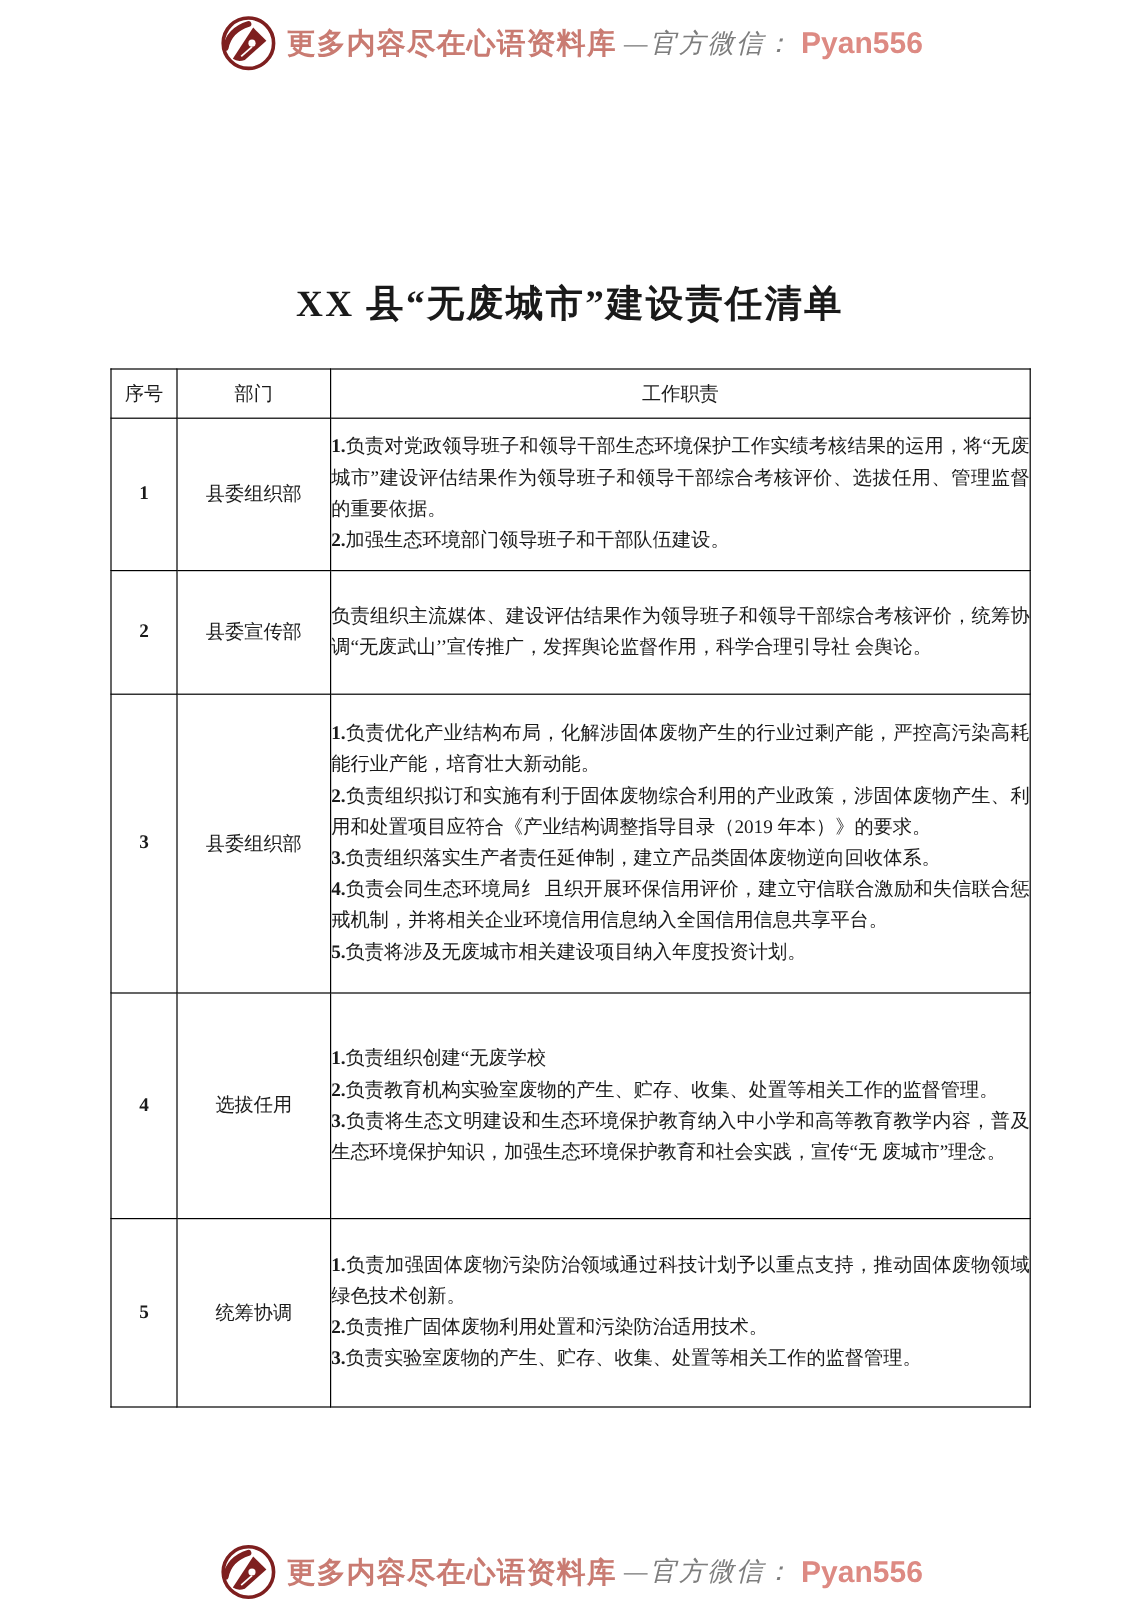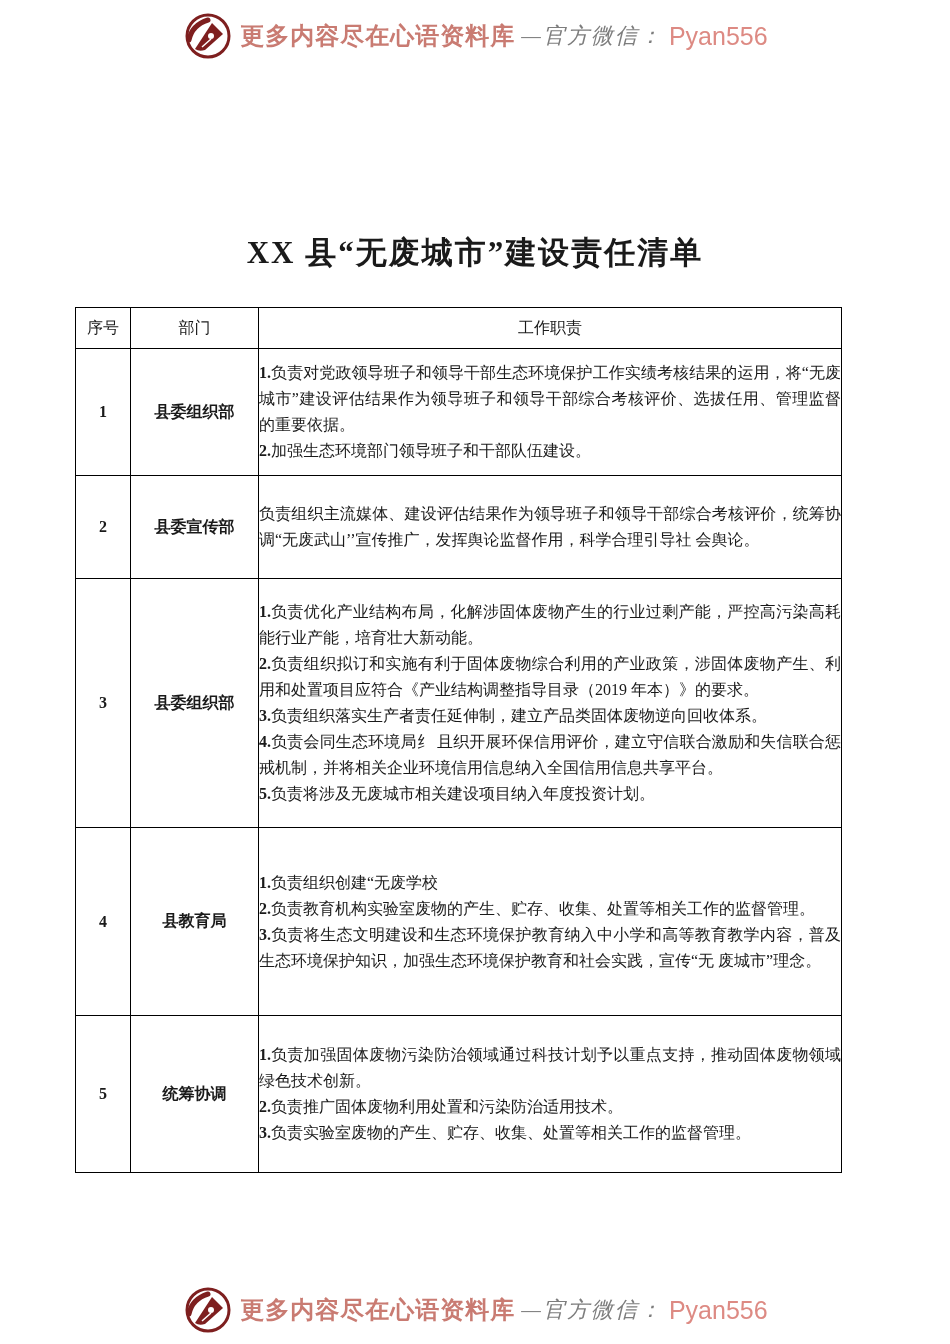--- a/index.html
+++ b/index.html
@@ -26,31 +26,32 @@
     letter-spacing:1px;
   }
   .wechat-label{
     font-size:22px;font-weight:normal;
     font-style:italic;
     letter-spacing:2px;
   }
   .wechat-id{
     font-family:"Liberation Sans","DejaVu Sans",sans-serif;
     font-size:25px;
+    font-weight:bold;
   }
   
   .doc-title{
     position:absolute;top:232px;left:0;right:0;
     text-align:center;
     font-size:31px;font-weight:bold;
     letter-spacing:2px;
   }
   
   table.resp{
-    position:absolute;top:307px;left:75px;
+    position:absolute;top:307px;left:92px;
     width:766px;
     border-collapse:collapse;
     table-layout:fixed;
     border-radius:11px;
   }
   table.resp col.c-no{width:55px;}
   table.resp col.c-dept{width:128px;}
   table.resp col.c-duty{width:583px;}
   table.resp th, table.resp td{
     border:1px solid #000;
@@ -58,21 +59,20 @@
     vertical-align:middle;
     padding:0;
   }
   table.resp thead th{
     height:40px;
     font-weight:normal;
     text-align:center;
   }
   td.no-cell, td.dept-cell{
     text-align:center;
-    font-weight:bold;
   }
   td.no-cell{font-weight:bold;font-family:"Liberation Serif","DejaVu Serif",serif;}
   td.duty-cell{
     padding:8px 8px 8px 7px;
   }
   td.duty-cell p{
     margin:0;
     line-height:26px;
     text-align:justify;
     text-justify:inter-ideograph;
@@ -134,21 +134,21 @@
         <td class="duty-cell">
           <p><span class="num">1.</span>负责优化产业结构布局，化解涉固体废物产生的行业过剩产能，严控高污染高耗能行业产能，培育壮大新动能。</p>
           <p><span class="num">2.</span>负责组织拟订和实施有利于固体废物综合利用的产业政策，涉固体废物产生、利用和处置项目应符合《产业结构调整指导目录（2019 年本）》的要求。</p>
           <p><span class="num">3.</span>负责组织落实生产者责任延伸制，建立产品类固体废物逆向回收体系。</p>
           <p><span class="num">4.</span>负责会同生态环境局纟 且织开展环保信用评价，建立守信联合激励和失信联合惩戒机制，并将相关企业环境信用信息纳入全国信用信息共享平台。</p>
           <p><span class="num">5.</span>负责将涉及无废城市相关建设项目纳入年度投资计划。</p>
         </td>
       </tr>
       <tr style="height: 188px;">
         <td class="no-cell">4</td>
-        <td class="dept-cell">县教育局</td>
+        <td class="dept-cell">选拔任用</td>
         <td class="duty-cell">
           <p><span class="num">1.</span>负责组织创建“无废学校</p>
           <p><span class="num">2.</span>负责教育机构实验室废物的产生、贮存、收集、处置等相关工作的监督管理。</p>
           <p><span class="num">3.</span>负责将生态文明建设和生态环境保护教育纳入中小学和高等教育教学内容，普及生态环境保护知识，加强生态环境保护教育和社会实践，宣传“无 废城市”理念。</p>
         </td>
       </tr>
       <tr style="height: 157px;">
         <td class="no-cell">5</td>
         <td class="dept-cell">统筹协调</td>
         <td class="duty-cell">

